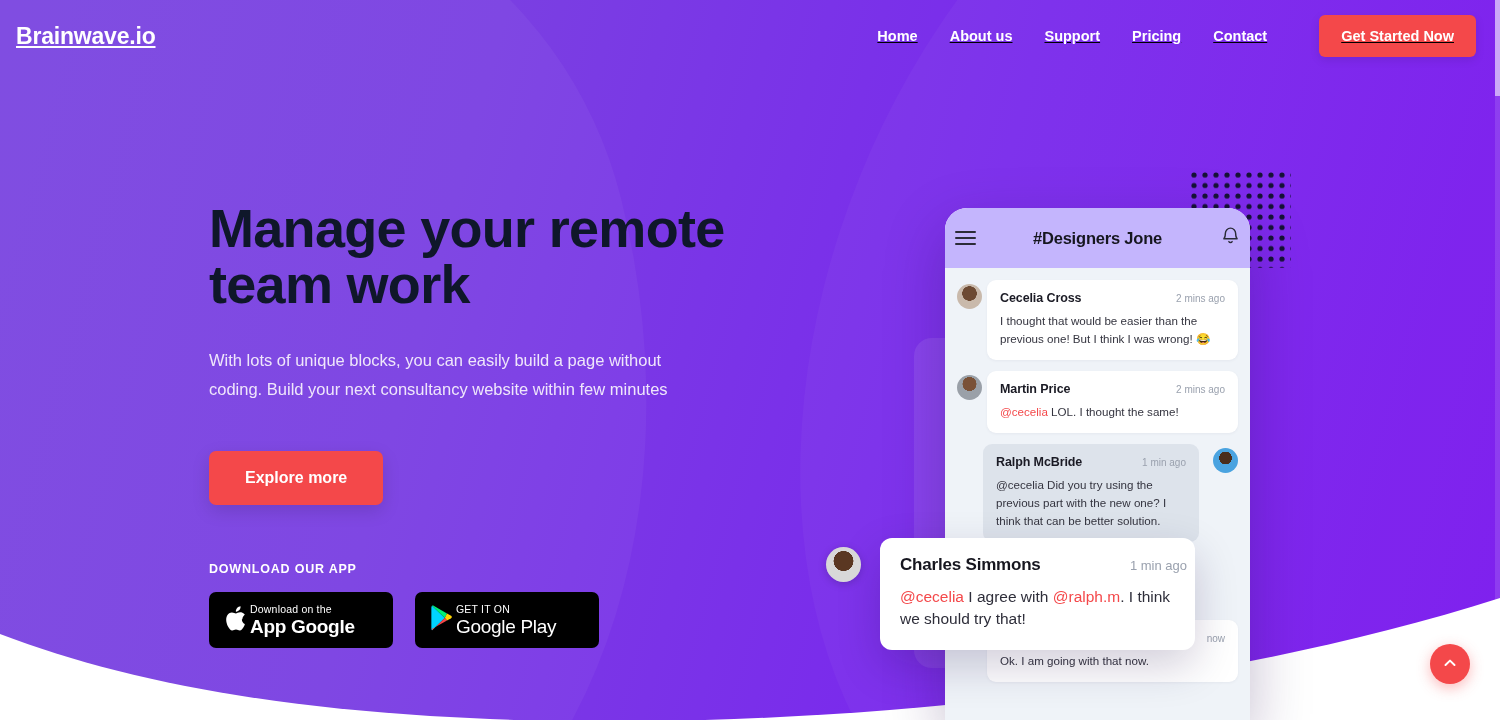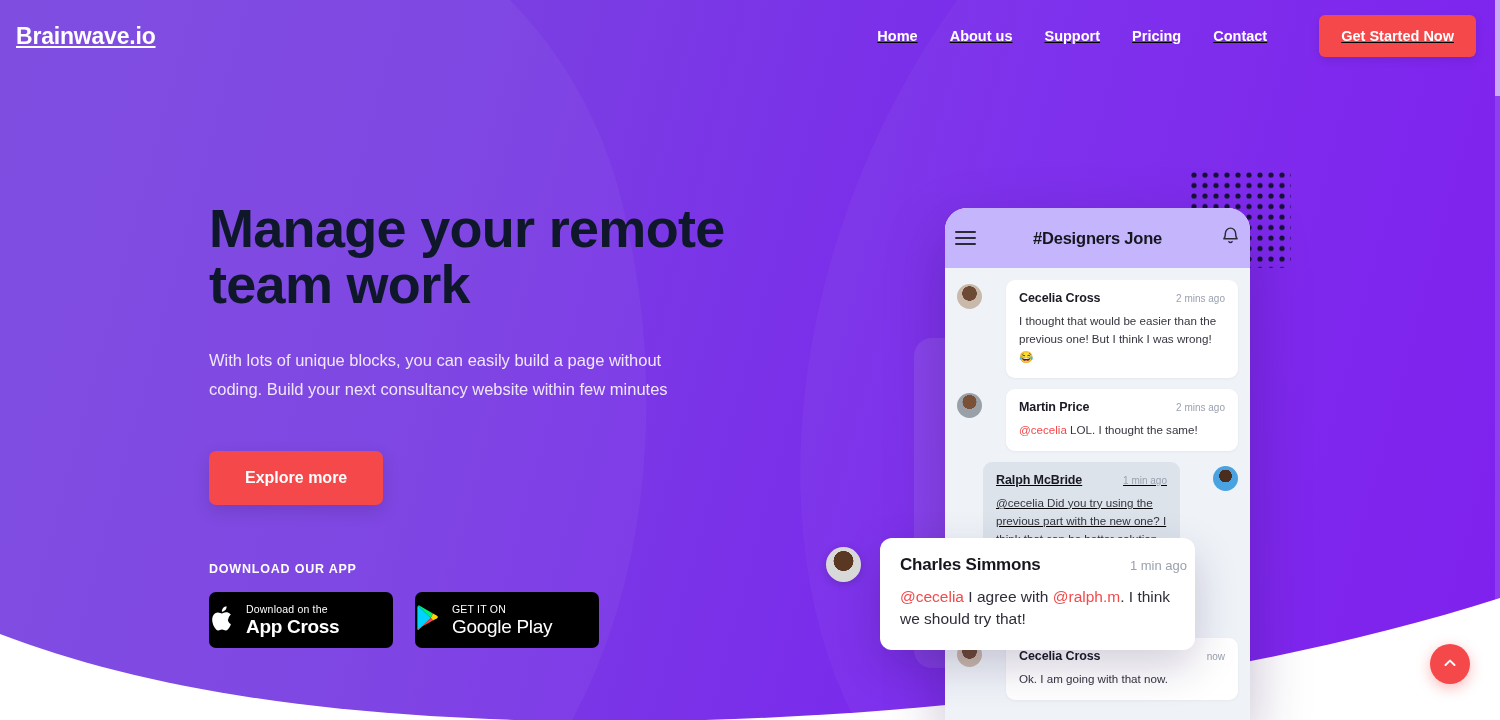--- a/index.html
+++ b/index.html
@@ -105,22 +105,22 @@
   .download-label {
     margin-top: 57px;
     color: #ffffff;
     font-size: 12.5px; font-weight: bold;
     letter-spacing: 0.8px;
   }
   .badges { margin-top: 16px; display: flex; gap: 22px; }
   .badge {
     background: #000000; border-radius: 7px;
     height: 56px; width: 184px;
-    display: flex; align-items: center; gap: 11px;
-    padding: 0 1px; cursor: pointer;
+    display: flex; align-items: center; gap: 1px;
+    padding: 0 15px; cursor: pointer;
   }
   .badge-text { display: flex; flex-direction: column; line-height: 1; }
   .badge-small { color: #ffffff; font-size: 10.5px; letter-spacing: 0.2px; }
   .badge-big { color: #ffffff; font-size: 19px; font-weight: bold; margin-top: 3px; letter-spacing: -0.3px; }
   .badge-big.thin { font-weight: normal; }
 
   
   .dot-grid {
     position: absolute; left: 1191px; top: 172px;
     width: 100px; height: 96px;
@@ -162,21 +162,21 @@
     pointer-events: none;
   }
   .bell { margin-left: auto; cursor: pointer; z-index: 2; }
 
   .chat-body {
     background: #EFF3F8;
     height: 452px;
     padding: 12px 12px 0 12px;
     position: relative;
   }
-  .msg-row { display: flex; gap: 24px; margin-bottom: 11px; align-items: flex-start; }
+  .msg-row { display: flex; gap: 5px; margin-bottom: 11px; align-items: flex-start; }
   .avatar {
     width: 25px; height: 25px; border-radius: 50%;
     flex: 0 0 25px; margin-top: 4px;
     background: #cbb9a8;
     overflow: hidden;
   }
   .avatar.a-cecelia { background: radial-gradient(circle at 50% 38%, #6d4a33 0 36%, #c9b9ab 37% 100%); }
   .avatar.a-martin  { background: radial-gradient(circle at 50% 36%, #7a5137 0 34%, #9aa0a8 35% 100%); }
   .avatar.a-ralph   { background: radial-gradient(circle at 50% 40%, #4a2d1c 0 32%, #4aa3e0 33% 100%); }
 
@@ -272,21 +272,21 @@
     <div class="badges">
 
       <div class="badge">
         <span>
           <svg width="25" height="29" viewBox="0 0 24 28" fill="#ffffff">
             <path d="M17.6 14.8c0-3 2.4-4.4 2.5-4.5-1.4-2-3.5-2.3-4.3-2.3-1.8-.2-3.5 1.1-4.4 1.1-.9 0-2.3-1-3.8-1C5.7 8.1 4 9.2 3 11c-2 3.5-.5 8.7 1.4 11.6.9 1.4 2 3 3.5 2.9 1.4-.1 1.9-.9 3.6-.9 1.7 0 2.2.9 3.7.9 1.5 0 2.5-1.4 3.4-2.8 1.1-1.6 1.5-3.2 1.5-3.3-.1 0-2.9-1.1-2.9-4.6zM14.8 5.9c.8-1 1.3-2.3 1.1-3.7-1.1.1-2.5.8-3.3 1.7-.7.9-1.4 2.2-1.2 3.5 1.3.1 2.6-.6 3.4-1.5z"></path>
           </svg>
         </span>
         <span class="badge-text">
           <span class="badge-small">Download on the</span>
-          <span class="badge-big">App Cross</span>
+          <span class="badge-big">App Google</span>
         </span>
       </div>
 
       <div class="badge">
         <span>
           <svg width="25" height="28" viewBox="0 0 24 26">
             <path d="M2 1.2 14.2 13 2 24.8c-.4-.3-.7-.9-.7-1.6V2.8c0-.7.3-1.3.7-1.6z" fill="#00D3FF"></path>
             <path d="M2 1.2C2.3 1 2.7.9 3.1 1.1l13.2 7.5L14.2 13 2 1.2z" fill="#00F076"></path>
             <path d="M16.3 8.6l3.9 2.2c1 .6 1 1.8 0 2.4l-3.9 2.2L14.2 13l2.1-4.4z" fill="#FFD500"></path>
             <path d="M2 24.8 14.2 13l2.1 2.4-13.2 7.5c-.4.2-.8.1-1.1-.1z" fill="#F4484A"></path>
@@ -348,21 +348,21 @@
         <div class="avatar a-martin"></div>
         <div class="bubble">
           <div class="bubble-head">
             <span class="bubble-name">Martin Price</span>
             <span class="bubble-time">2 mins ago</span>
           </div>
           <div class="bubble-text"><span class="mention">@cecelia</span><span> LOL. I thought the same!</span></div>
         </div>
       </div>
 
-      <div class="msg-row" style="padding-left:26px; position:relative;text-decoration:underline;">
+      <div class="msg-row" style="padding-left:26px; position:relative;">
         <div class="bubble grey">
           <div class="bubble-head">
             <span class="bubble-name">Ralph McBride</span>
             <span class="bubble-time">1 min ago</span>
           </div>
           <div class="bubble-text">@cecelia Did you try using the previous part with the new one? I think that can be better solution.</div>
         </div>
         <div class="avatar a-ralph" style="margin-left:9px;"></div>
       </div>
 

